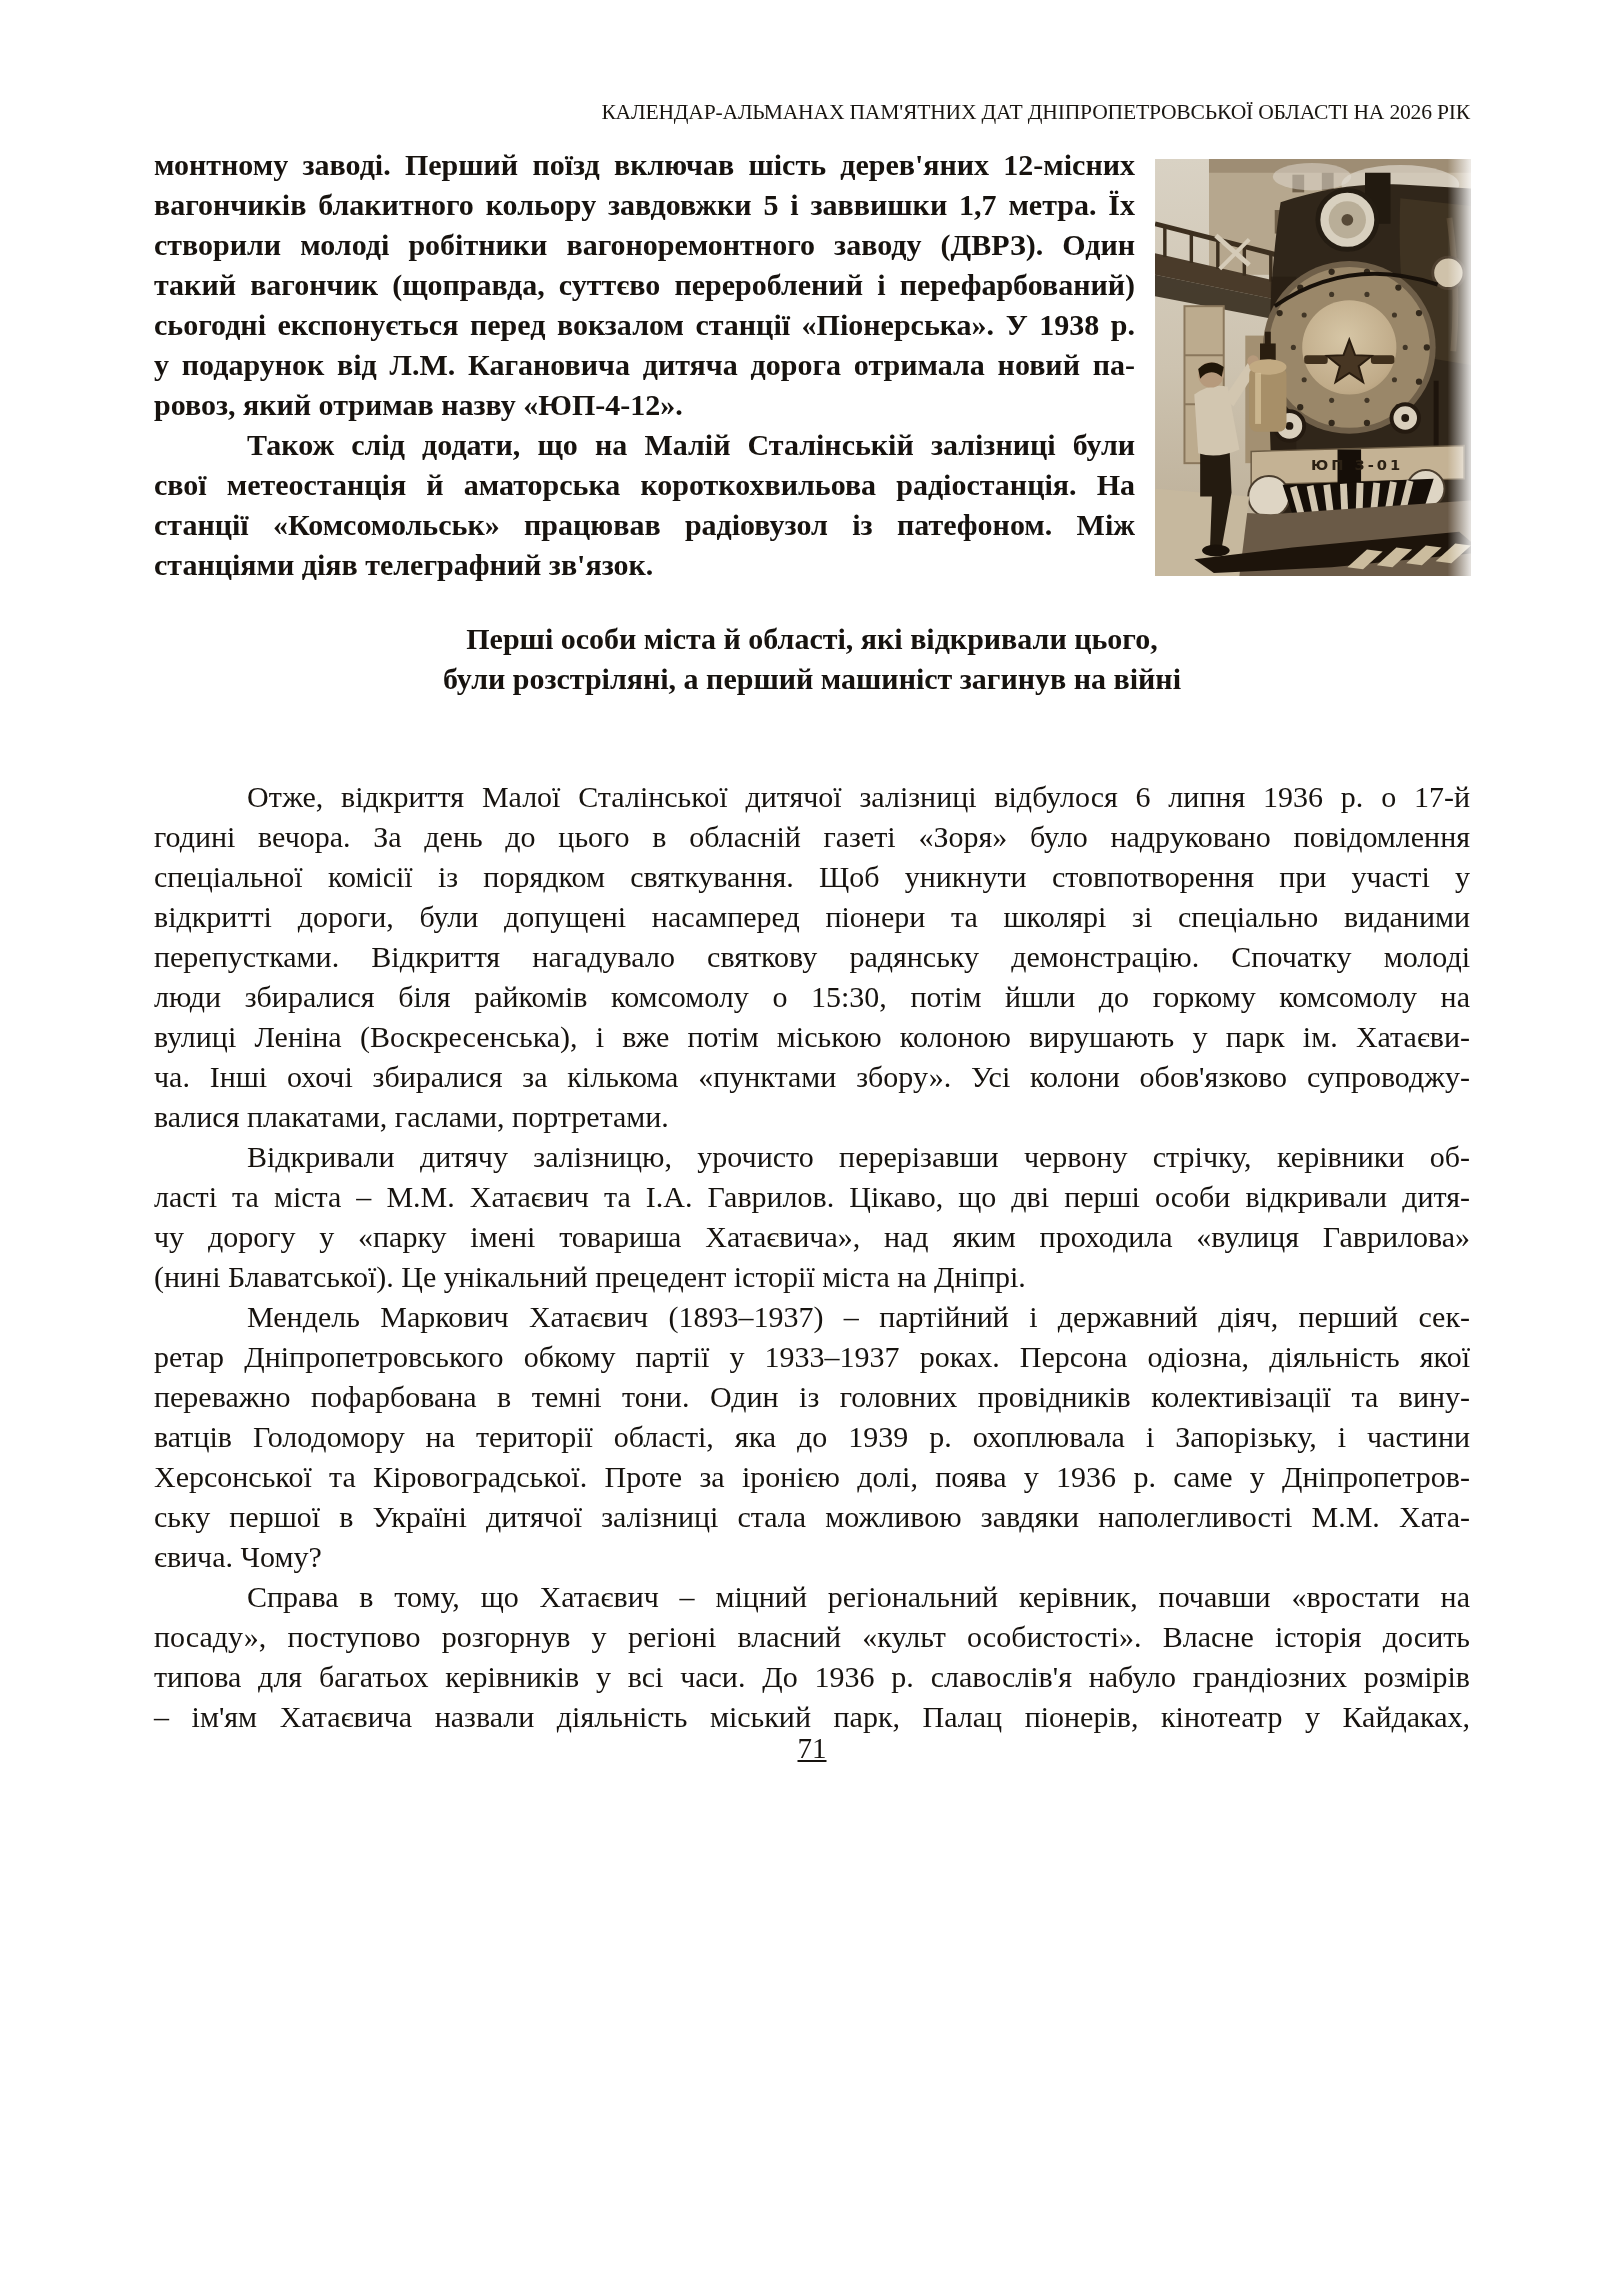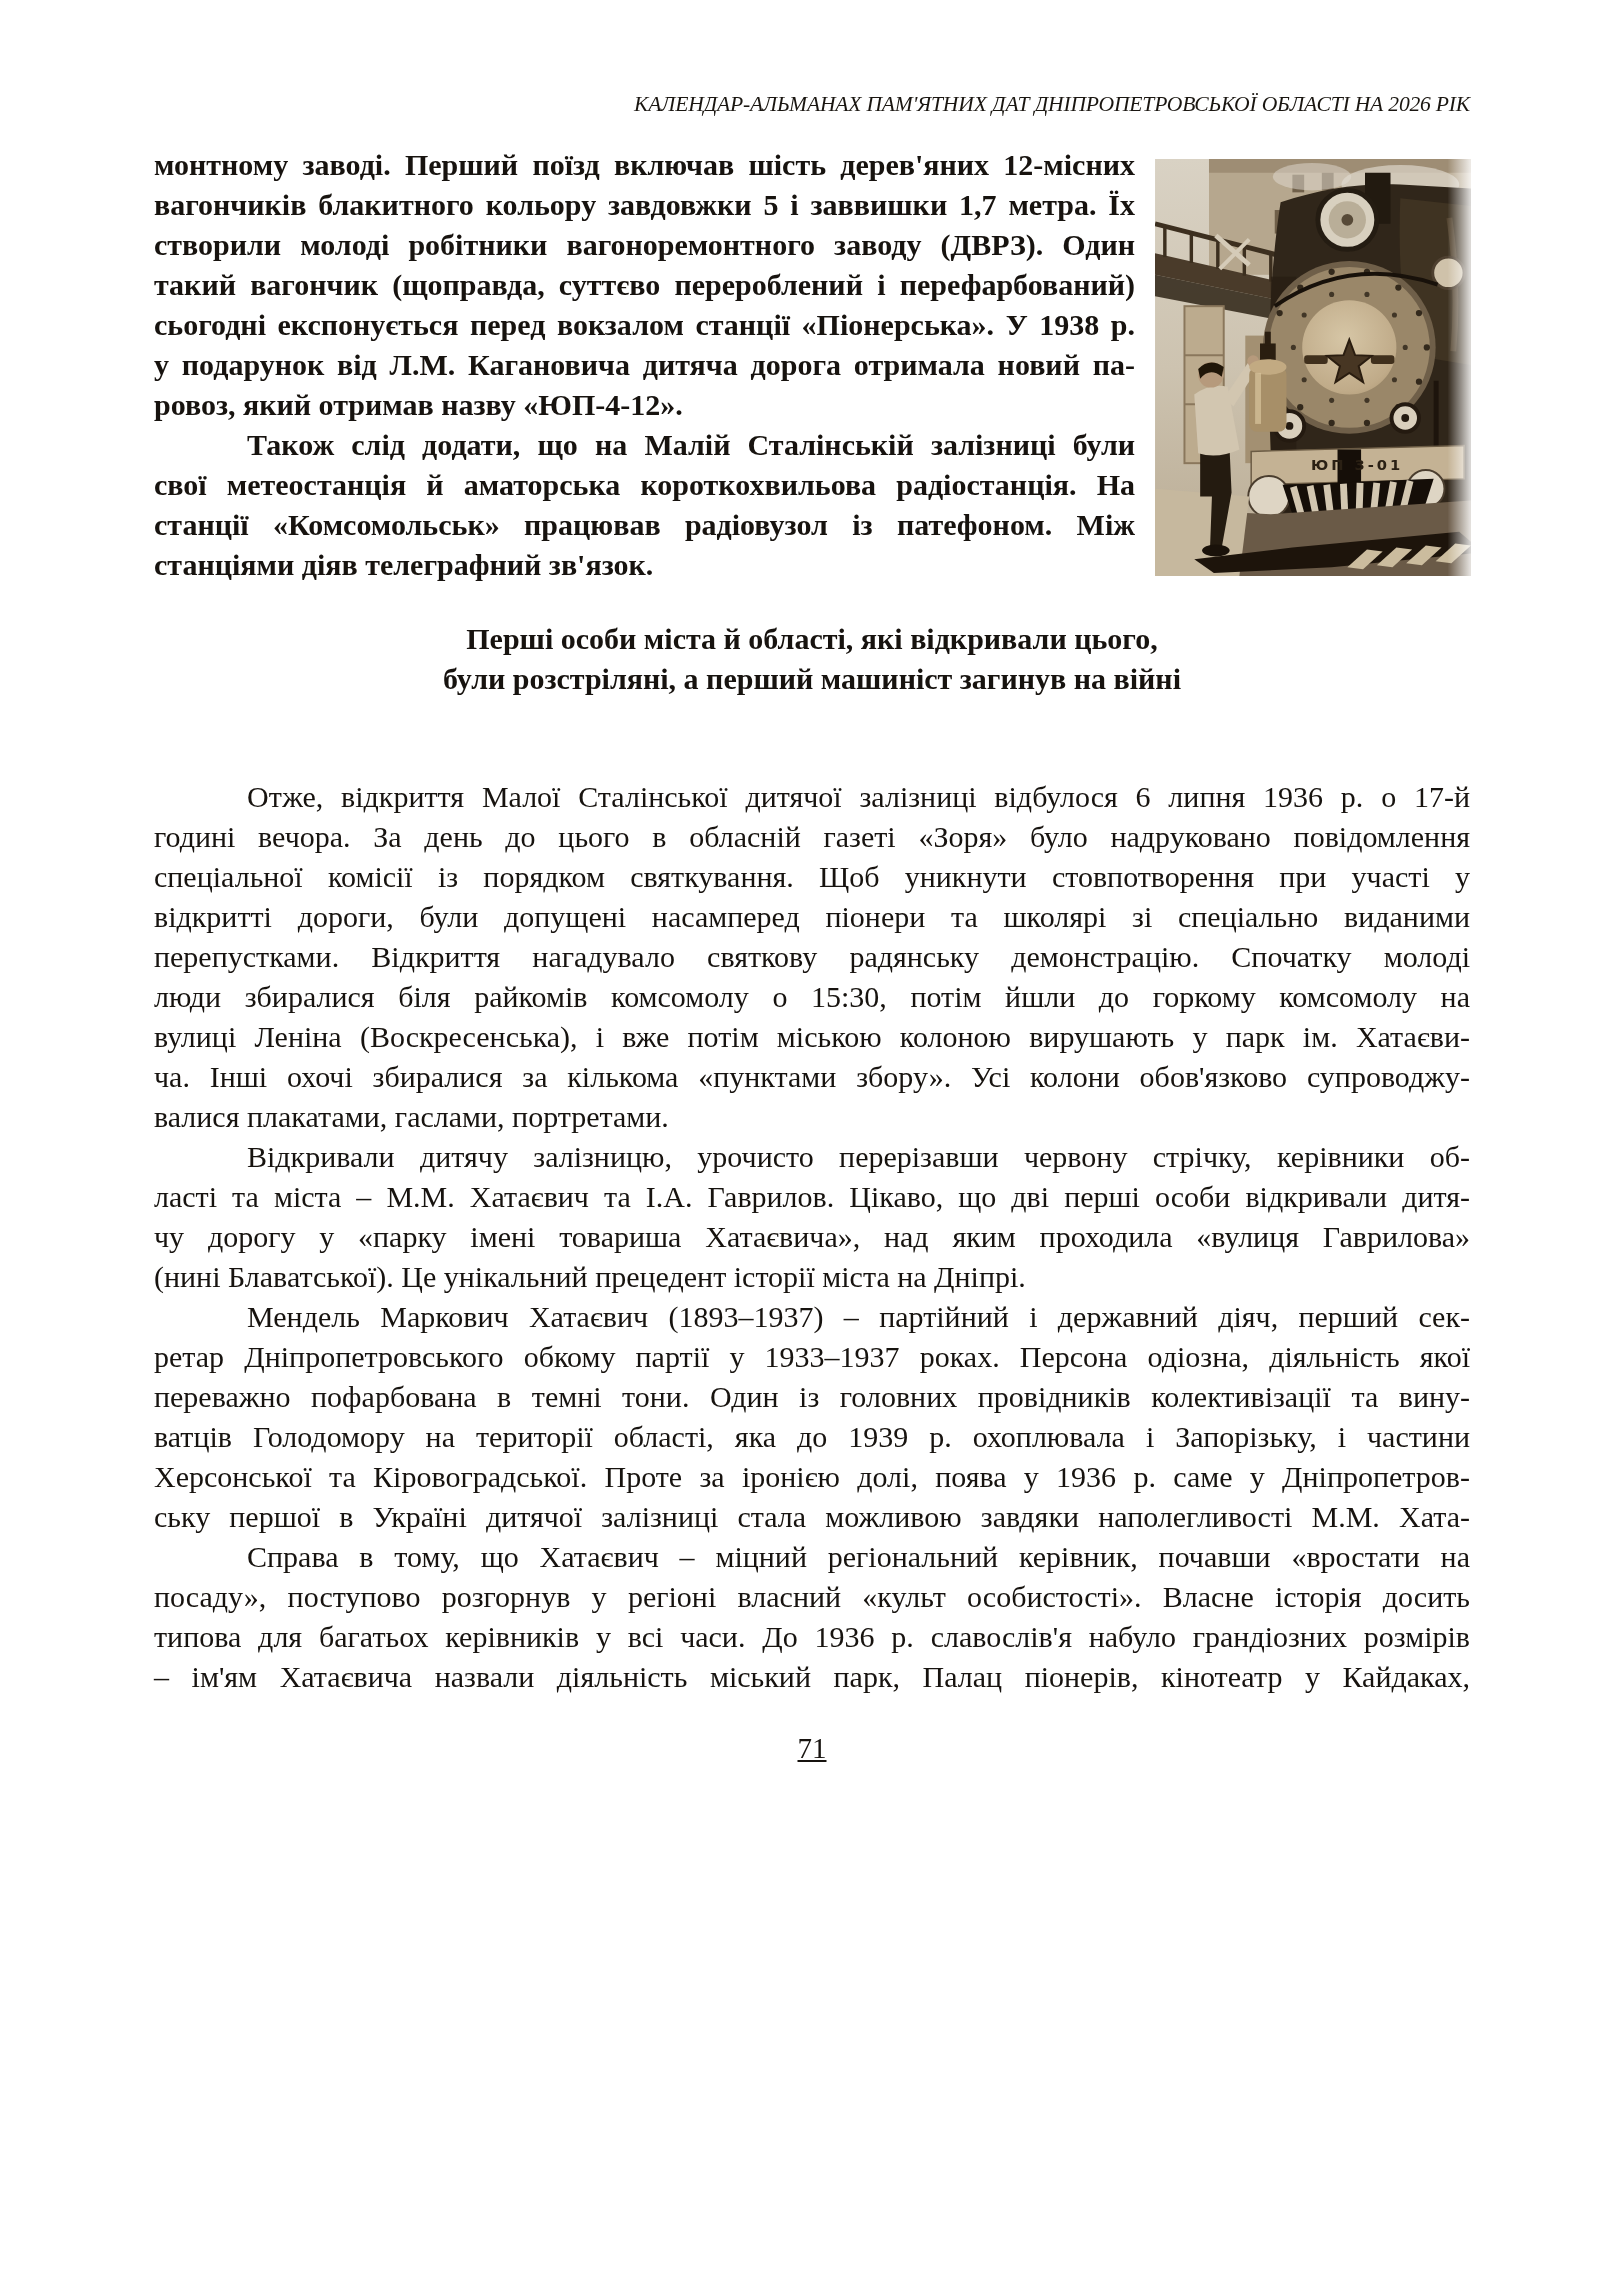--- a/index.html
+++ b/index.html
@@ -2,22 +2,22 @@
 <html><head>
 <meta charset="utf-8">
 <style>
   html,body{margin:0;padding:0;background:#ffffff;}
   .page{
     position:relative;width:1622px;height:2293px;background:#ffffff;
     font-family:"Liberation Serif","DejaVu Serif",serif;color:#17130f;
     overflow:hidden;
   }
   .running-header{
-    position:absolute;top:92px;left:154px;width:1316px;
-    text-align:right;font-style:italic;font-size:21.6px;letter-spacing:-0.2px;
+    position:absolute;top:100px;left:154px;width:1316px;
+    text-align:right;font-size:21.6px;letter-spacing:-0.2px;
     white-space:nowrap;color:#1a1611;
   }
   .textblock{position:absolute;font-size:30px;line-height:40px;}
   .intro{top:145px;left:154px;width:981px;font-weight:bold;}
   .main{top:745px;left:154px;width:1316px;margin-top:32px;}
   .ln{
     text-align:justify;text-align-last:justify;text-justify:inter-word;
     height:40px;white-space:normal;
   }
   .ln.last{text-align-last:left;}
@@ -264,20 +264,21 @@
         <div class="ln">чу дорогу у «парку імені товариша Хатаєвича», над яким проходила «вулиця Гаврилова»</div>
         <div class="ln last">(нині Блаватської). Це унікальний прецедент історії міста на Дніпрі.</div>
       </div>
     <div>
         <div class="ln ind">Мендель Маркович Хатаєвич (1893–1937) – партійний і державний діяч, перший сек-</div>
         <div class="ln">ретар Дніпропетровського обкому партії у 1933–1937 роках. Персона одіозна, діяльність якої</div>
         <div class="ln">переважно пофарбована в темні тони. Один із головних провідників колективізації та вину-</div>
         <div class="ln">ватців Голодомору на території області, яка до 1939 р. охоплювала і Запорізьку, і частини</div>
         <div class="ln">Херсонської та Кіровоградської. Проте за іронією долі, поява у 1936 р. саме у Дніпропетров-</div>
         <div class="ln">ську першої в Україні дитячої залізниці стала можливою завдяки наполегливості М.М. Хата-</div>
+        <div class="ln last">євича. Чому?</div>
       </div>
     <div>
         <div class="ln ind">Справа в тому, що Хатаєвич – міцний регіональний керівник, почавши «вростати на</div>
         <div class="ln">посаду», поступово розгорнув у регіоні власний «культ особистості». Власне історія досить</div>
         <div class="ln">типова для багатьох керівників у всі часи. До 1936 р. славослів'я набуло грандіозних розмірів</div>
         <div class="ln">– ім'ям Хатаєвича назвали діяльність міський парк, Палац піонерів, кінотеатр у Кайдаках,</div>
       </div>
   </div>
 
   <div class="page-number">71</div>

